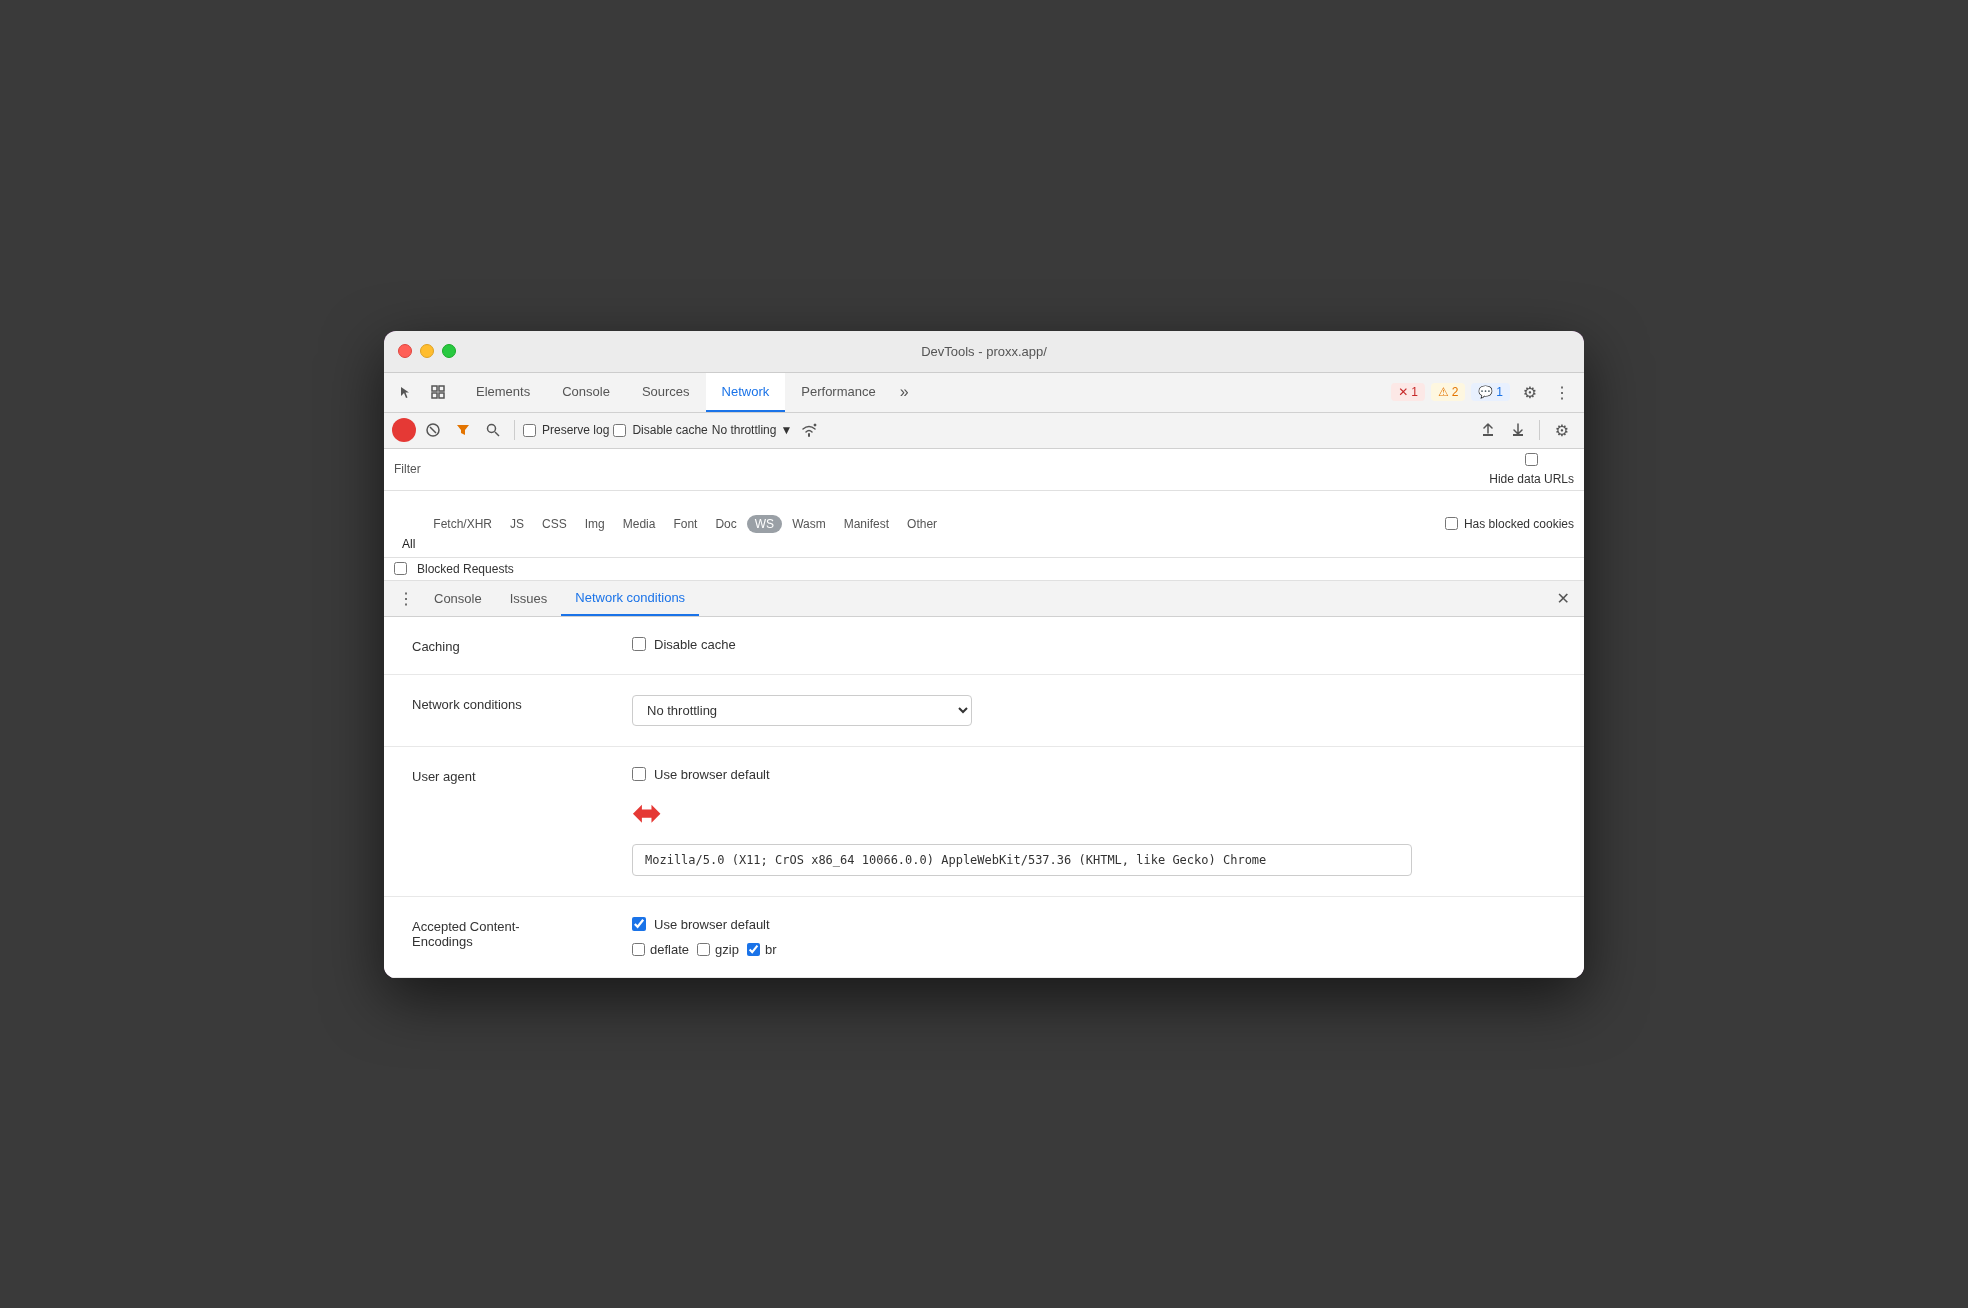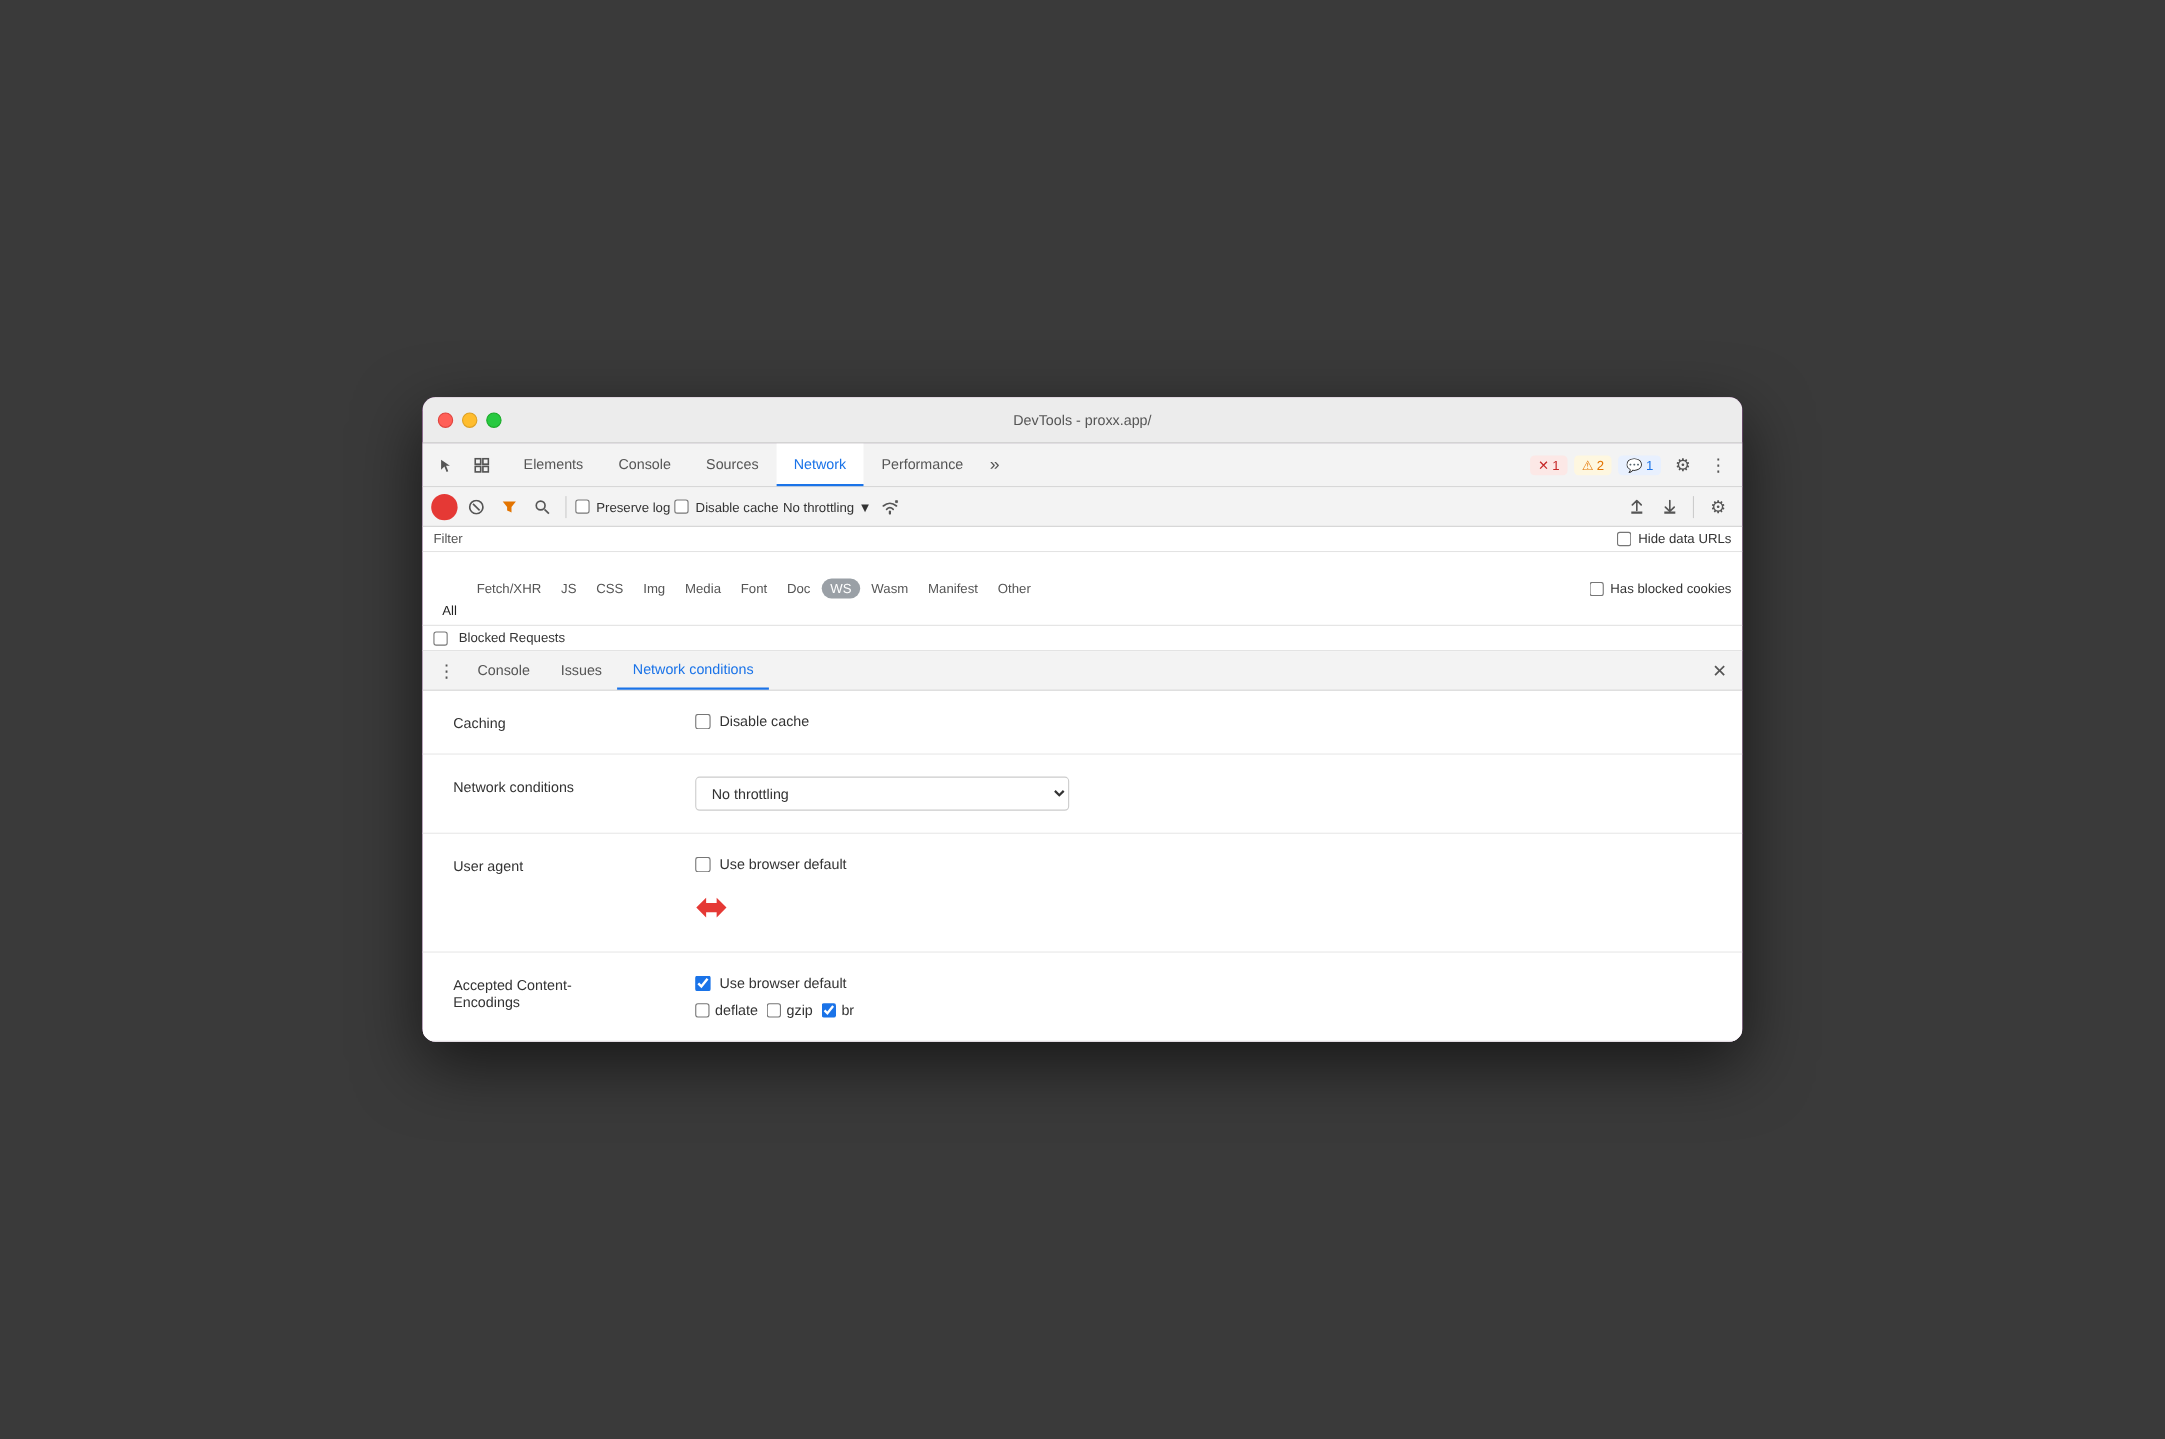--- a/index.html
+++ b/index.html
@@ -229,20 +229,21 @@
       font-size: 12px;
       color: #555;
       margin-right: 8px;
     }
     .hide-data-label {
       display: flex;
       gap: 6px;
       font-size: 12px;
       color: #333;
       margin-left: auto;
+      flex-direction: column;
     }
     .filter-types {
       display: flex;
       align-items: center;
       background: #fff;
       border-bottom: 1px solid #e0e0e0;
       padding: 4px 10px;
       gap: 2px;
       flex-wrap: wrap;
     }
@@ -632,20 +633,21 @@
         <div class="conditions-row">
           <span class="conditions-label">User agent</span>
           <div class="conditions-control">
             <label class="conditions-checkbox-label">
               <input type="checkbox" style="">
               <span>Use browser default</span>
             </label>
             <div class="user-agent-row">
               <span class="red-arrow">⬌</span>
             </div>
+            <input type="text" class="ua-string-box" value="Mozilla/5.0 (X11; CrOS x86_64 10066.0.0) AppleWebKit/537.36 (KHTML, like Gecko) Chrome" style="">
           </div>
         </div>
       </div>
 
       <div class="conditions-section">
         <div class="conditions-row">
           <span class="conditions-label">Accepted Content-<br>Encodings</span>
           <div class="conditions-control">
             <label class="conditions-checkbox-label encoding-blue">
               <input type="checkbox" checked="" style="">

